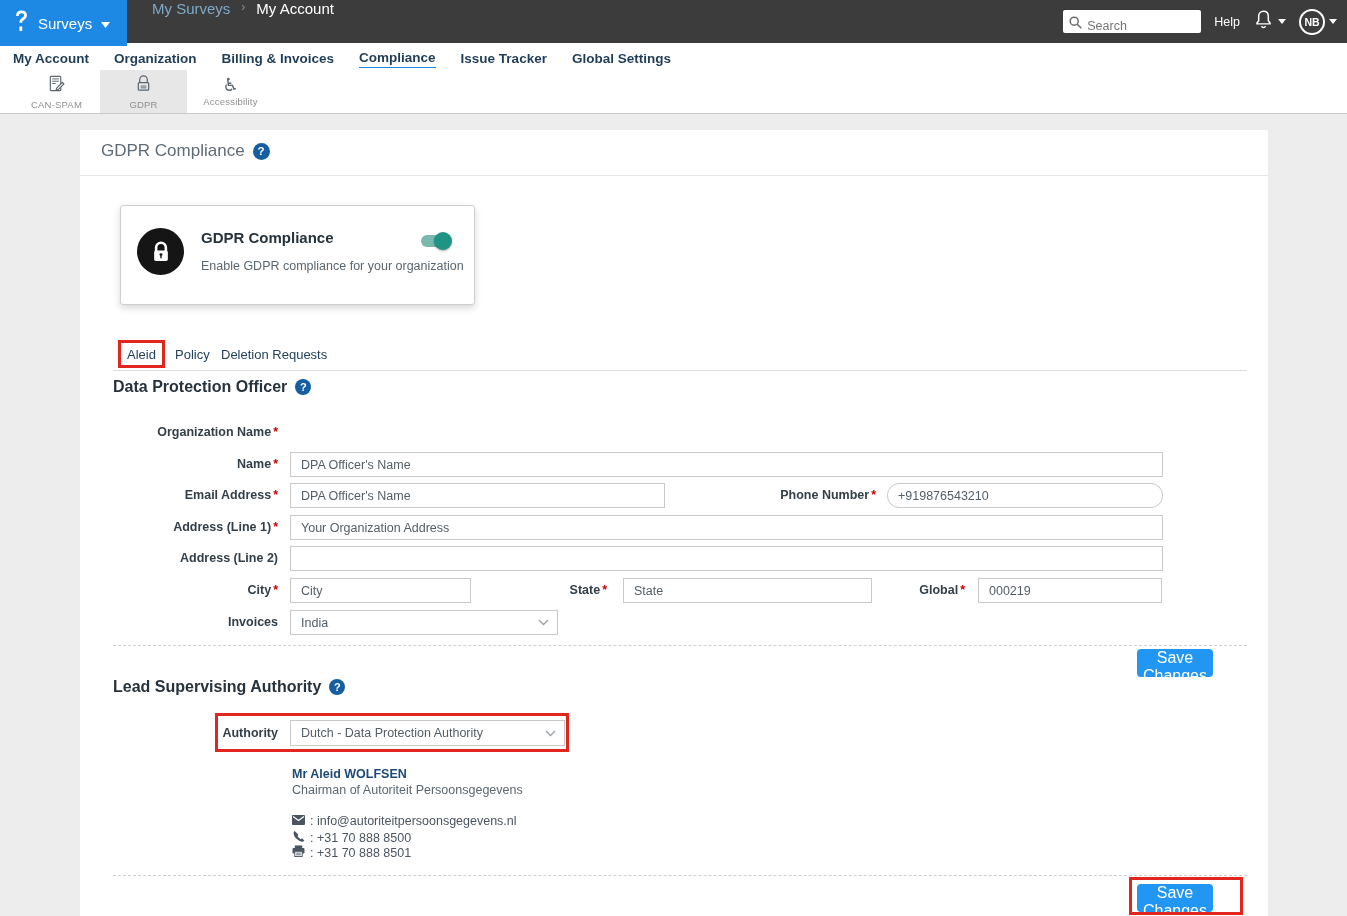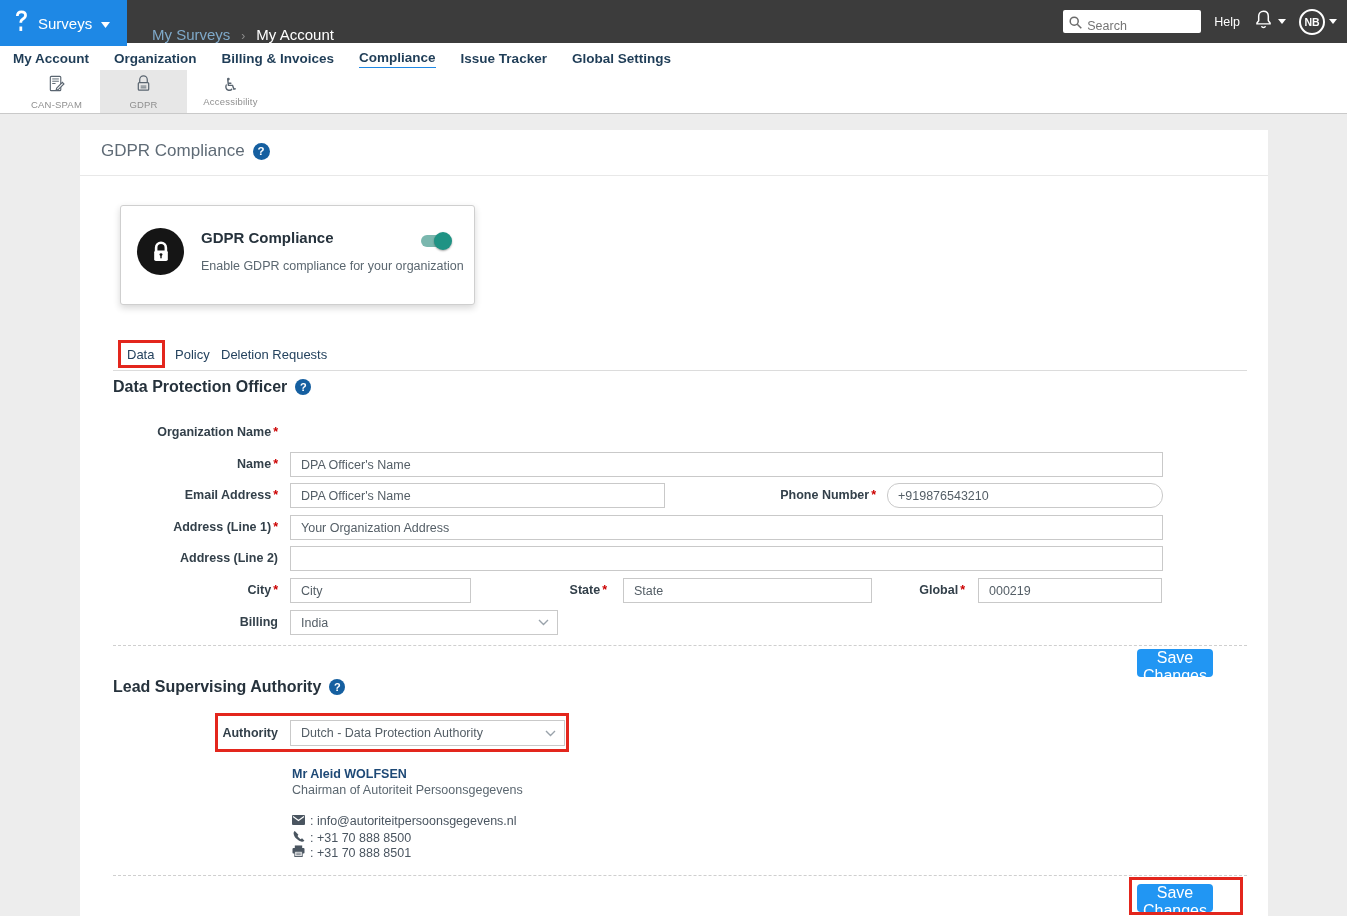--- a/index.html
+++ b/index.html
@@ -11,21 +11,21 @@
     position:relative;
   }
   
   .topbar { position:relative; height:43px; background:#3c3c3c; z-index:5;padding-left:26px; }
   .logo-box {
     position:absolute; left:0; top:0; width:127px; height:46px;
     background:#1e88e5; display:flex; align-items:center; gap:9px;
     padding-left:13px; cursor:pointer; z-index:6;
   }
   .product-label { color:#fff; font-size:15px; }
-  .breadcrumb { position:absolute; left:152px; top:0; height:43px; display:flex; align-items:flex-end; gap:11px; font-size:15px; }
+  .breadcrumb { position:absolute; left:152px; top:0; height:43px; display:flex; align-items:flex-start; gap:11px; font-size:15px; }
   .bc-parent { color:#7fa9c9; cursor:pointer; }
   .bc-sep { color:#8e8e8e; font-size:12px; }
   .bc-current { color:#fff; font-weight:500; }
   .topbar-right { position:absolute; right:10px; top:0; height:43px; display:flex; align-items:center; gap:13px; }
   .searchbox { width:138px; height:23px; background:#fff; border-radius:2px; display:flex; align-items:flex-end; gap:5px; padding:0 6px; }
   .searchbox input { border:none; outline:none; width:100%; font-size:12.5px; color:#444; font-family:inherit; background:transparent; }
   .help-label { color:#fff; font-size:12.5px; cursor:pointer; }
   .iconwrap { display:flex; align-items:center; gap:4px; cursor:pointer; }
   .avatar { width:26px; height:26px; border:2px solid #fff; border-radius:50%; color:#fff;
             font-size:10.5px; font-weight:bold; display:flex; align-items:center; justify-content:center; }
@@ -188,21 +188,21 @@
         <rect x="11.35" y="15" width="1.3" height="2.8" fill="#151515"></rect>
       </svg>
     </div>
     <div class="card-title">GDPR Compliance</div>
     <div class="card-desc">Enable GDPR compliance for your organization</div>
     <div class="toggle">
       <div class="toggle-knob"></div>
     </div>
   </div>
 
-  <span class="subtab" style="left:47px; top:217px;">Data</span>
+  <span class="subtab" style="left:47px; top:217px;">Aleid</span>
   <span class="subtab" style="left:95px; top:217px;">Policy</span>
   <span class="subtab" style="left:141px; top:217px;">Deletion Requests</span>
   <div class="annotation" style="left:38px; top:210px; width:47px; height:28px;"></div>
   <div class="tab-divider"></div>
 
   <div class="section-heading" style="left:33px; top:248px;">
     <span>Data Protection Officer</span>
     <span class="help-badge sm">?</span>
   </div>
 
@@ -222,21 +222,21 @@
   <span class="flabel" style="left:33px; top:416px;"><span>Address (Line 2)</span></span>
   <input class="finput" style="left: 210px; top: 416px; width: 873px;" value="">
 
   <span class="flabel" style="left:33px; top:448px;"><span>City</span><span class="req">*</span></span>
   <input class="finput" style="left: 210px; top: 448px; width: 181px;" value="City">
   <span class="flabel" style="left:407px; top:448px; width:120px;"><span>State</span><span class="req">*</span></span>
   <input class="finput" style="left: 543px; top: 448px; width: 249px;" value="State">
   <span class="flabel" style="left:765px; top:448px; width:120px;"><span>Global</span><span class="req">*</span></span>
   <input class="finput" style="left: 898px; top: 448px; width: 184px;" value="000219">
 
-  <span class="flabel" style="left:33px; top:480px;"><span>Billing</span></span>
+  <span class="flabel" style="left:33px; top:480px;"><span>Invoices</span></span>
   <div class="fselect" style="left:210px; top:480px; width:268px;">
     <span>India</span>
     <svg width="11" height="7" viewBox="0 0 11 7">
         <path d="M1 1l4.5 4.5L10 1" fill="none" stroke="#9aa3ab" stroke-width="1.4"></path>
       </svg>
   </div>
 
   <div class="dashed-sep" style="top:515px;"></div>
   <button class="save-btn" style="left:1057px; top:519px;">Save Changes</button>
 

